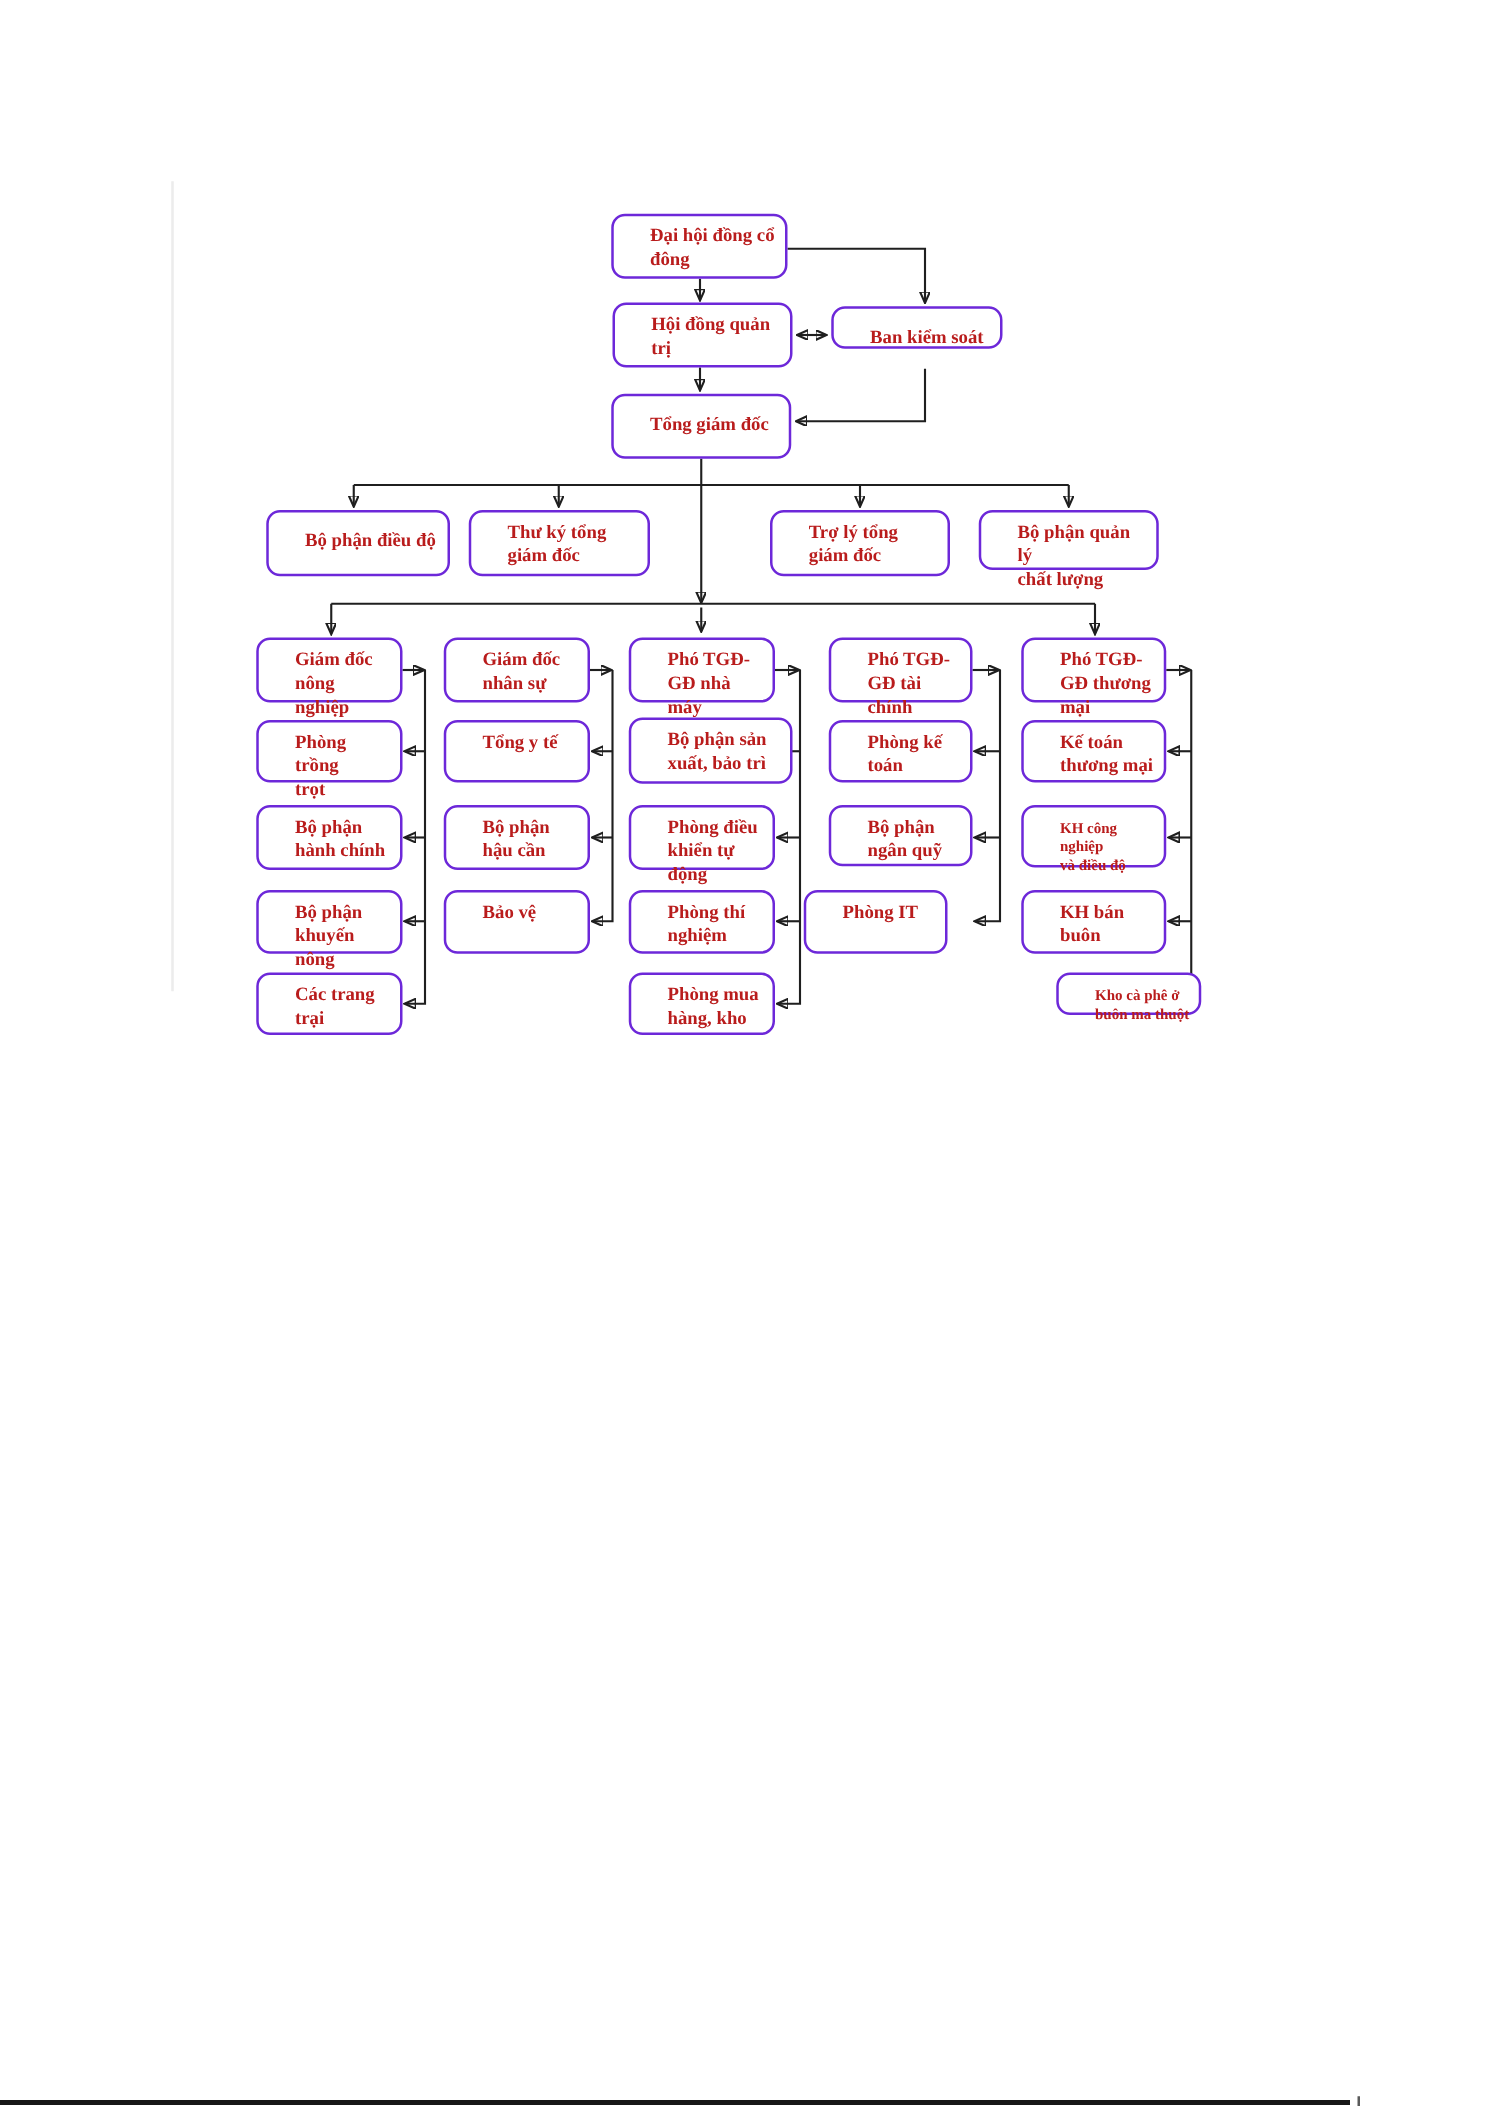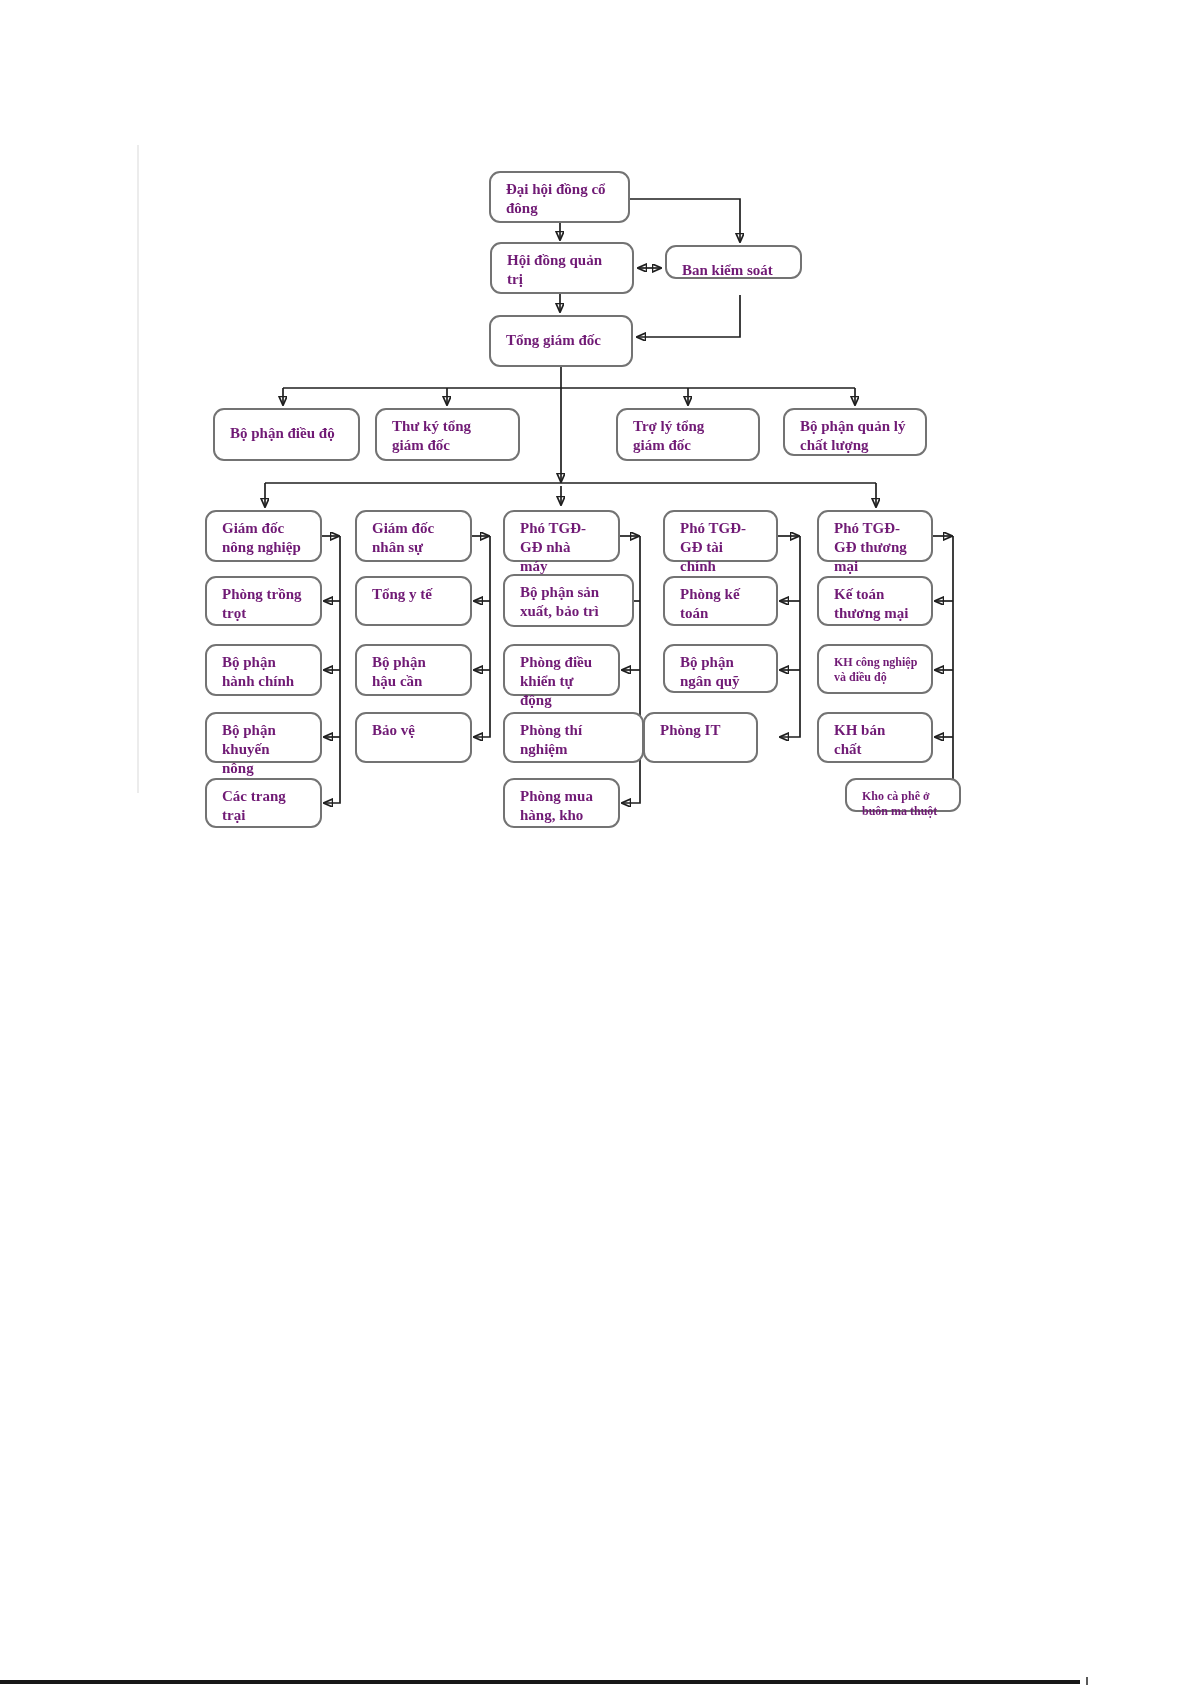--- a/index.html
+++ b/index.html
@@ -2,23 +2,23 @@
 <html><head>
 <meta charset="utf-8">
 <style>
   html,body{margin:0;padding:0;background:#ffffff;}
   .page{
     position:relative;width:1192px;height:1685px;background:#ffffff;overflow:hidden;
     font-family:"Liberation Serif","DejaVu Serif",serif;
   }
   .node{
     position:absolute;box-sizing:border-box;background:#ffffff;
-    border:2px solid #737373;border-radius:11px;
-    color:#701a75;font-weight:bold;font-size:15px;line-height:19px;
-    padding:7px 6px 0 15px;white-space:pre-line;z-index:2;
+    border:2px solid #6d28d9;border-radius:11px;
+    color:#b91c1c;font-weight:bold;font-size:15px;line-height:19px;
+    padding:7px 6px 0 29px;white-space:pre-line;z-index:2;
   }
   .node.vcenter{padding-top:14px;}
   .node.small{font-size:12px;line-height:15px;padding-top:9px;}
   .connectors{position:absolute;left:0;top:0;z-index:1;}
   .connectors path{fill:none;stroke:#1f1f1f;stroke-width:1.7;}
   .page-edge-line{position:absolute;left:137px;top:145px;width:2px;height:648px;background:#ececec;z-index:0;}
   .bottom-bar{position:absolute;left:0;top:1680px;width:1080px;height:4px;background:#171717;z-index:3;}
   .bottom-tick{position:absolute;left:1086px;top:1677px;width:2px;height:8px;background:#5a5a5a;z-index:3;}
 </style>
 </head>
@@ -144,21 +144,21 @@
   <div class="node" style="left:355px;top:712px;width:117px;height:51px">Bảo vệ</div>
 
   <div class="node" style="left:503px;top:510px;width:117px;height:52px">Phó TGĐ-
 GĐ nhà
 máy</div>
   <div class="node" style="left:503px;top:574px;width:131px;height:53px">Bộ phận sản
 xuất, bảo trì</div>
   <div class="node" style="left:503px;top:644px;width:117px;height:52px">Phòng điều
 khiển tự
 động</div>
-  <div class="node" style="left:503px;top:712px;width:141px;height:51px">Phòng thí
+  <div class="node" style="left:503px;top:712px;width:117px;height:51px">Phòng thí
 nghiệm</div>
   <div class="node" style="left:503px;top:778px;width:117px;height:50px">Phòng mua
 hàng, kho</div>
 
   <div class="node" style="left:663px;top:510px;width:115px;height:52px">Phó TGĐ-
 GĐ tài
 chính</div>
   <div class="node" style="left:663px;top:576px;width:115px;height:50px">Phòng kế
 toán</div>
   <div class="node" style="left:663px;top:644px;width:115px;height:49px">Bộ phận
@@ -166,19 +166,19 @@
   <div class="node" style="left:643px;top:712px;width:115px;height:51px">Phòng IT</div>
 
   <div class="node" style="left:817px;top:510px;width:116px;height:52px">Phó TGĐ-
 GĐ thương
 mại</div>
   <div class="node" style="left:817px;top:576px;width:116px;height:50px">Kế toán
 thương mại</div>
   <div class="node small" style="left:817px;top:644px;width:116px;height:50px">KH công nghiệp
 và điều độ</div>
   <div class="node" style="left:817px;top:712px;width:116px;height:51px">KH bán
-chất</div>
+buôn</div>
   <div class="node small" style="left:845px;top:778px;width:116px;height:34px">Kho cà phê ở
 buôn ma thuột</div>
 
   <div class="bottom-bar"></div>
   <div class="bottom-tick"></div>
 </div>
 
 </body></html>

